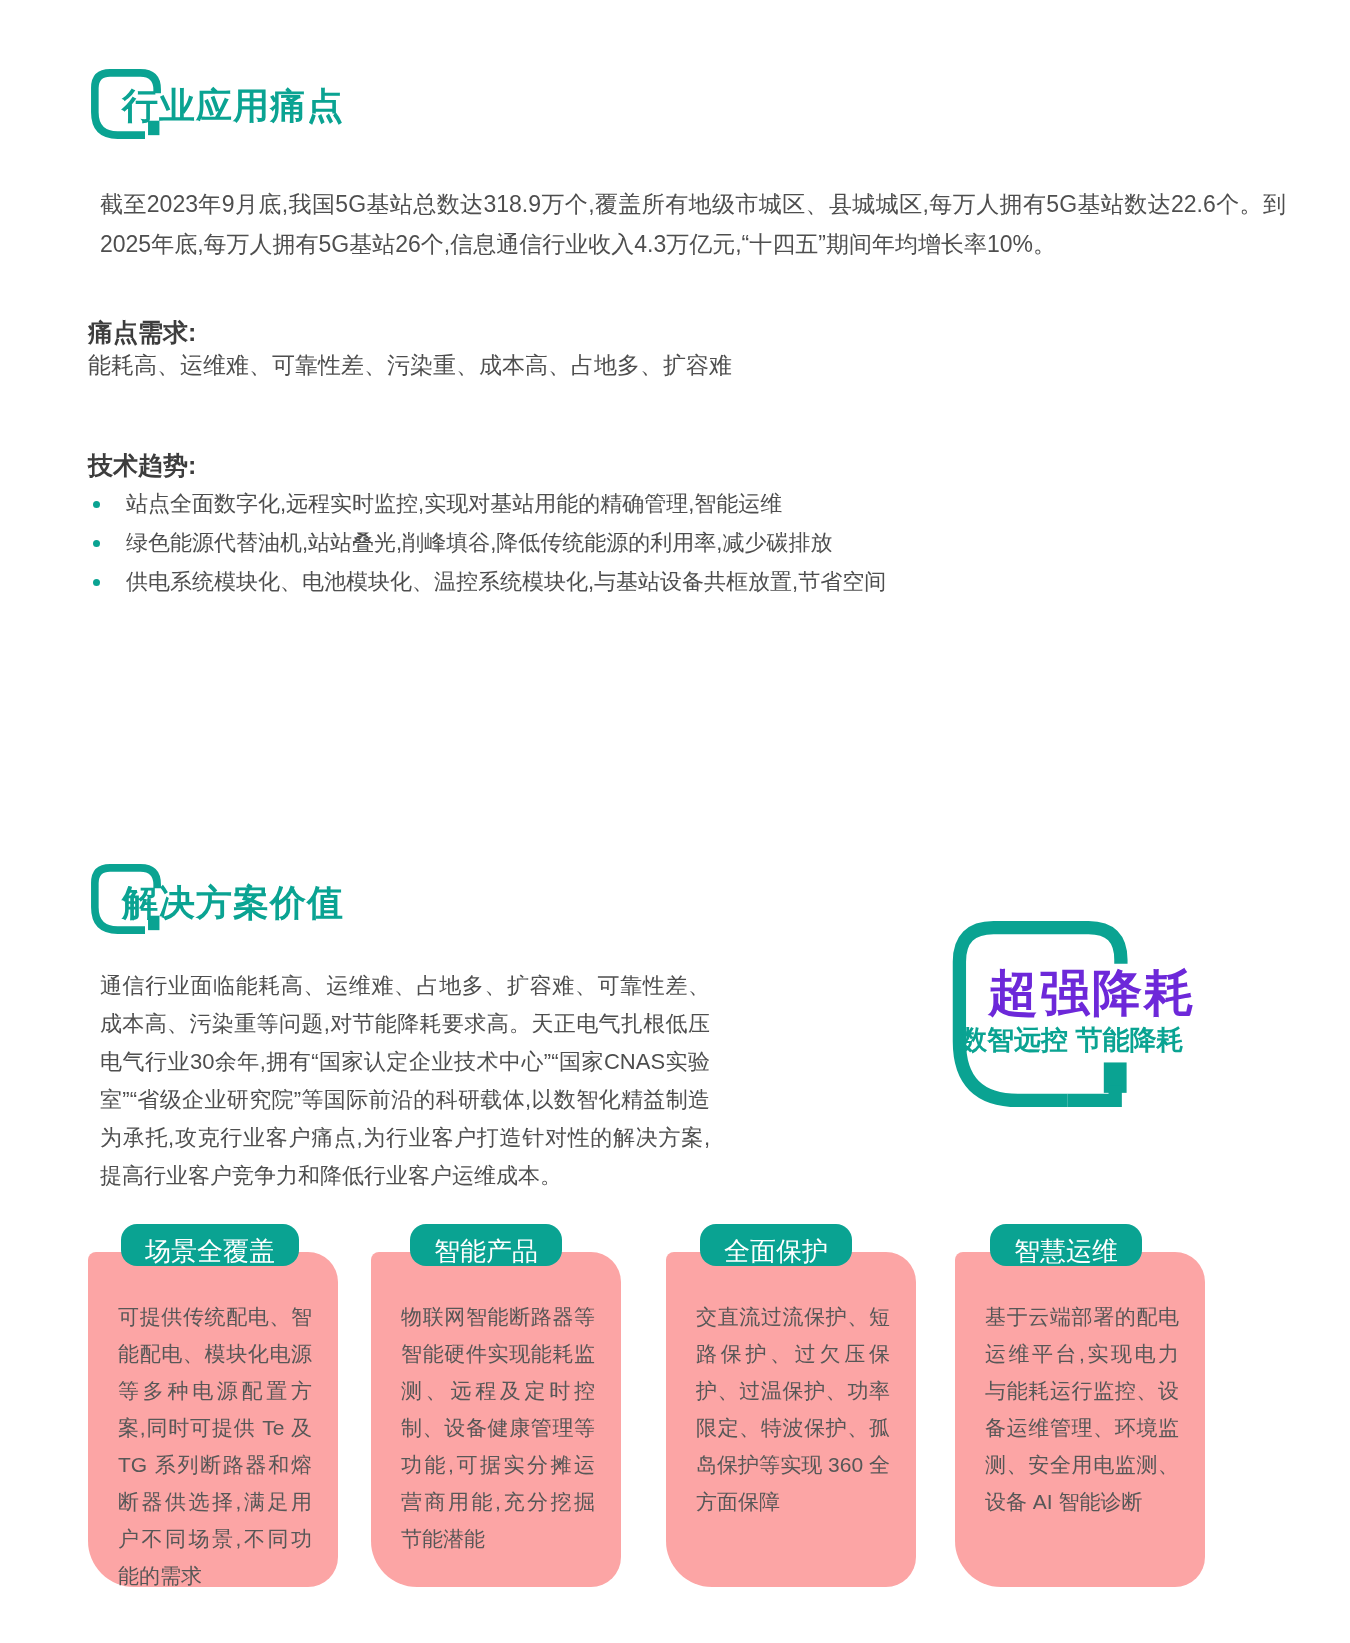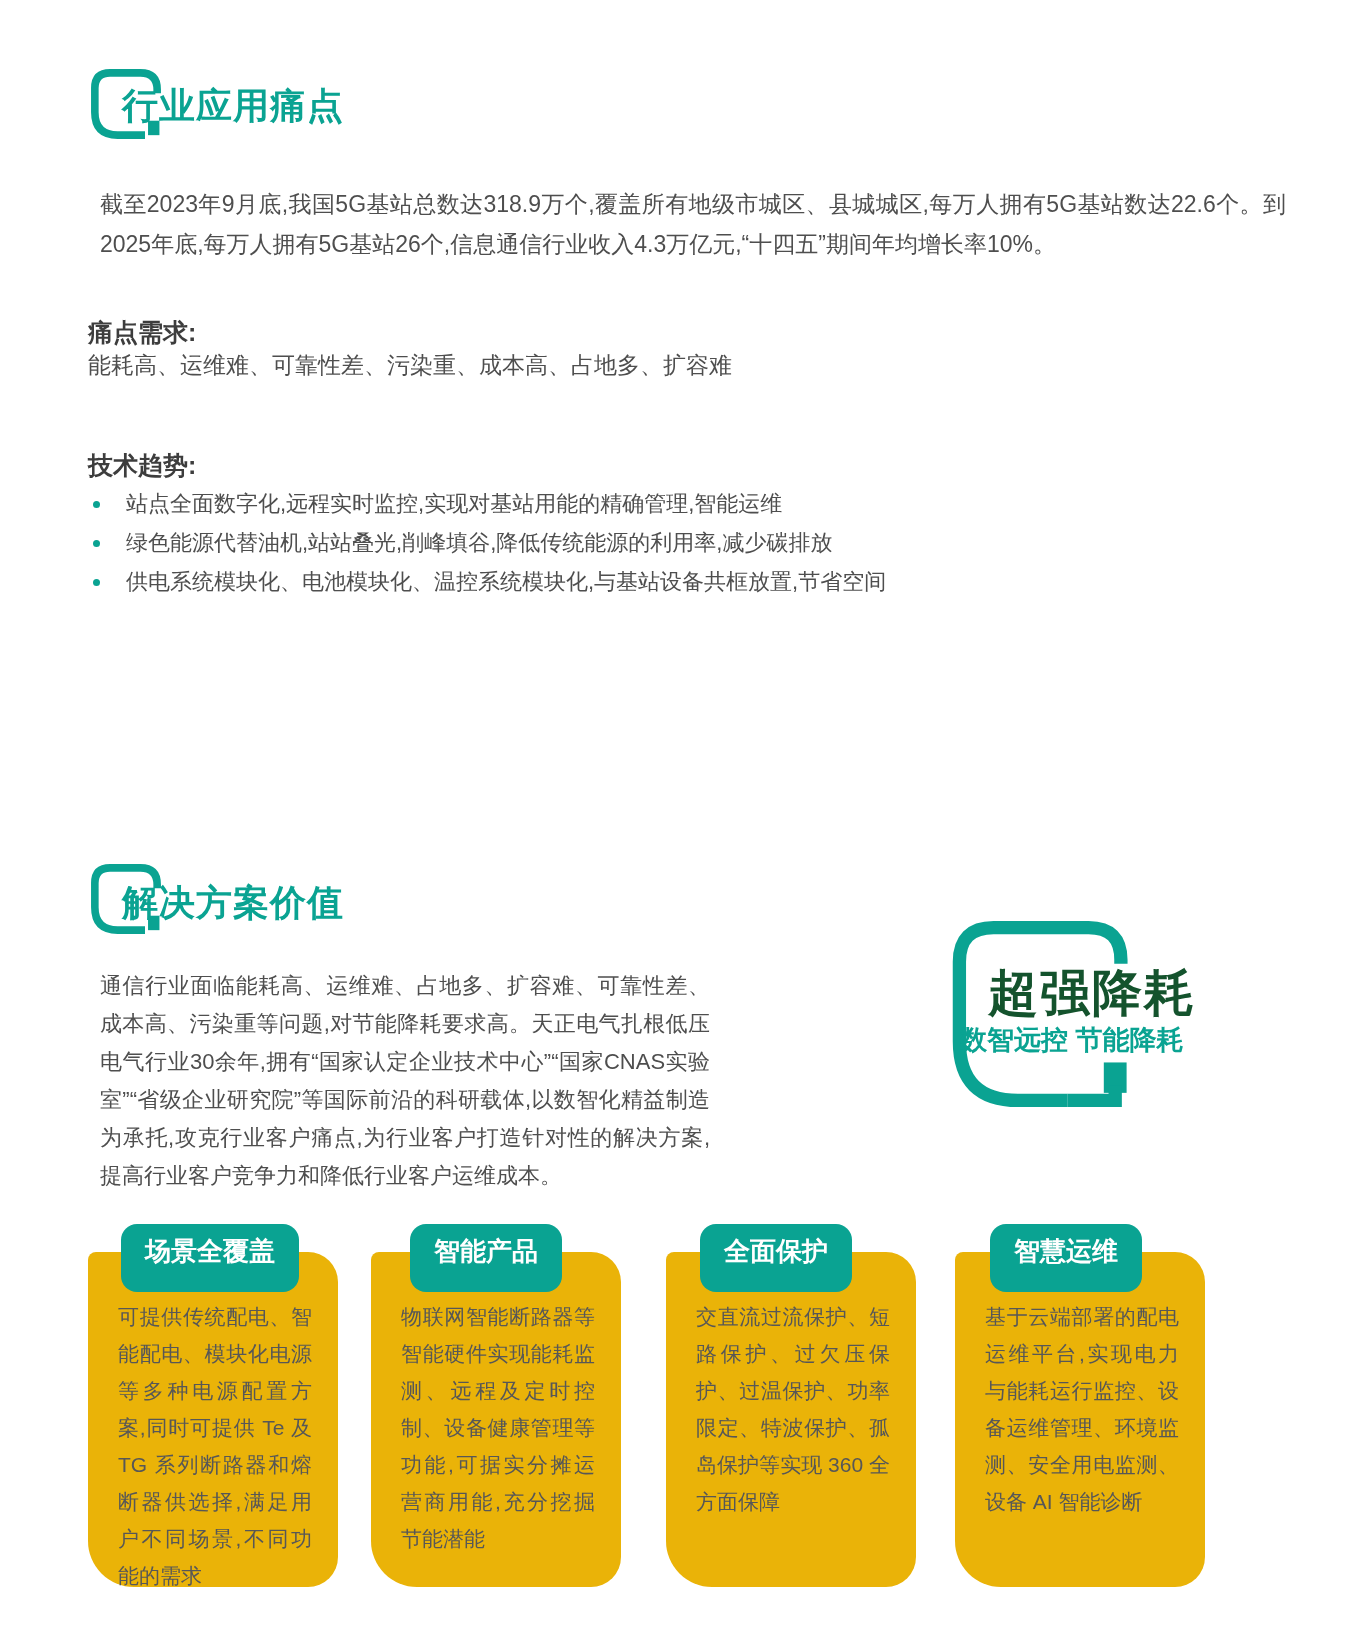--- a/index.html
+++ b/index.html
@@ -40,44 +40,44 @@
     content:"";position:absolute;left:5px;top:17px;
     width:7px;height:7px;border-radius:50%;background:#0aa392;
   }
 
   #para2{left:88px;top:967px;width:610px;font-size:22px;line-height:38px;}
 
   
   #badge-frame{position:absolute;left:948px;top:916px;width:190px;height:196px;}
   #badge-title{
     position:absolute;left:988px;top:960px;
-    font-size:50px;font-weight:800;color:#14532d;
+    font-size:50px;font-weight:800;color:#6d28d9;
     letter-spacing:2px;white-space:nowrap;z-index:2;
   }
   #badge-sub{
     position:absolute;left:960px;top:1022px;
     font-size:27px;font-weight:700;color:#0aa392;
     white-space:nowrap;z-index:2;
   }
 
   
   .card-body{
     position:absolute;top:1252px;width:250px;height:335px;
-    background:#eab308;
+    background:#fca5a5;
     border-radius:8px 30px 30px 46px;
   }
   .card-text{
     padding:46px 26px 0 30px;
     font-size:21px;line-height:37px;color:#575757;
     text-align:justify;text-justify:inter-ideograph;
   }
   .card-tag{
-    position:absolute;top:1224px;height:68px;
+    position:absolute;top:1224px;height:42px;
     background:#0aa392;border-radius:16px;
-    color:#ffffff;font-size:26px;font-weight:700;
+    color:#ffffff;font-size:26px;font-weight:400;
     line-height:54px;padding:0 24px;white-space:nowrap;
     z-index:3;
   }
   #card1-body{left:88px;}   #card1-tag{left:121px;}
   #card2-body{left:371px;}  #card2-tag{left:410px;}
   #card3-body{left:666px;}  #card3-tag{left:700px;}
   #card4-body{left:955px;}  #card4-tag{left:990px;}
 </style>
 </head>
 <body>

